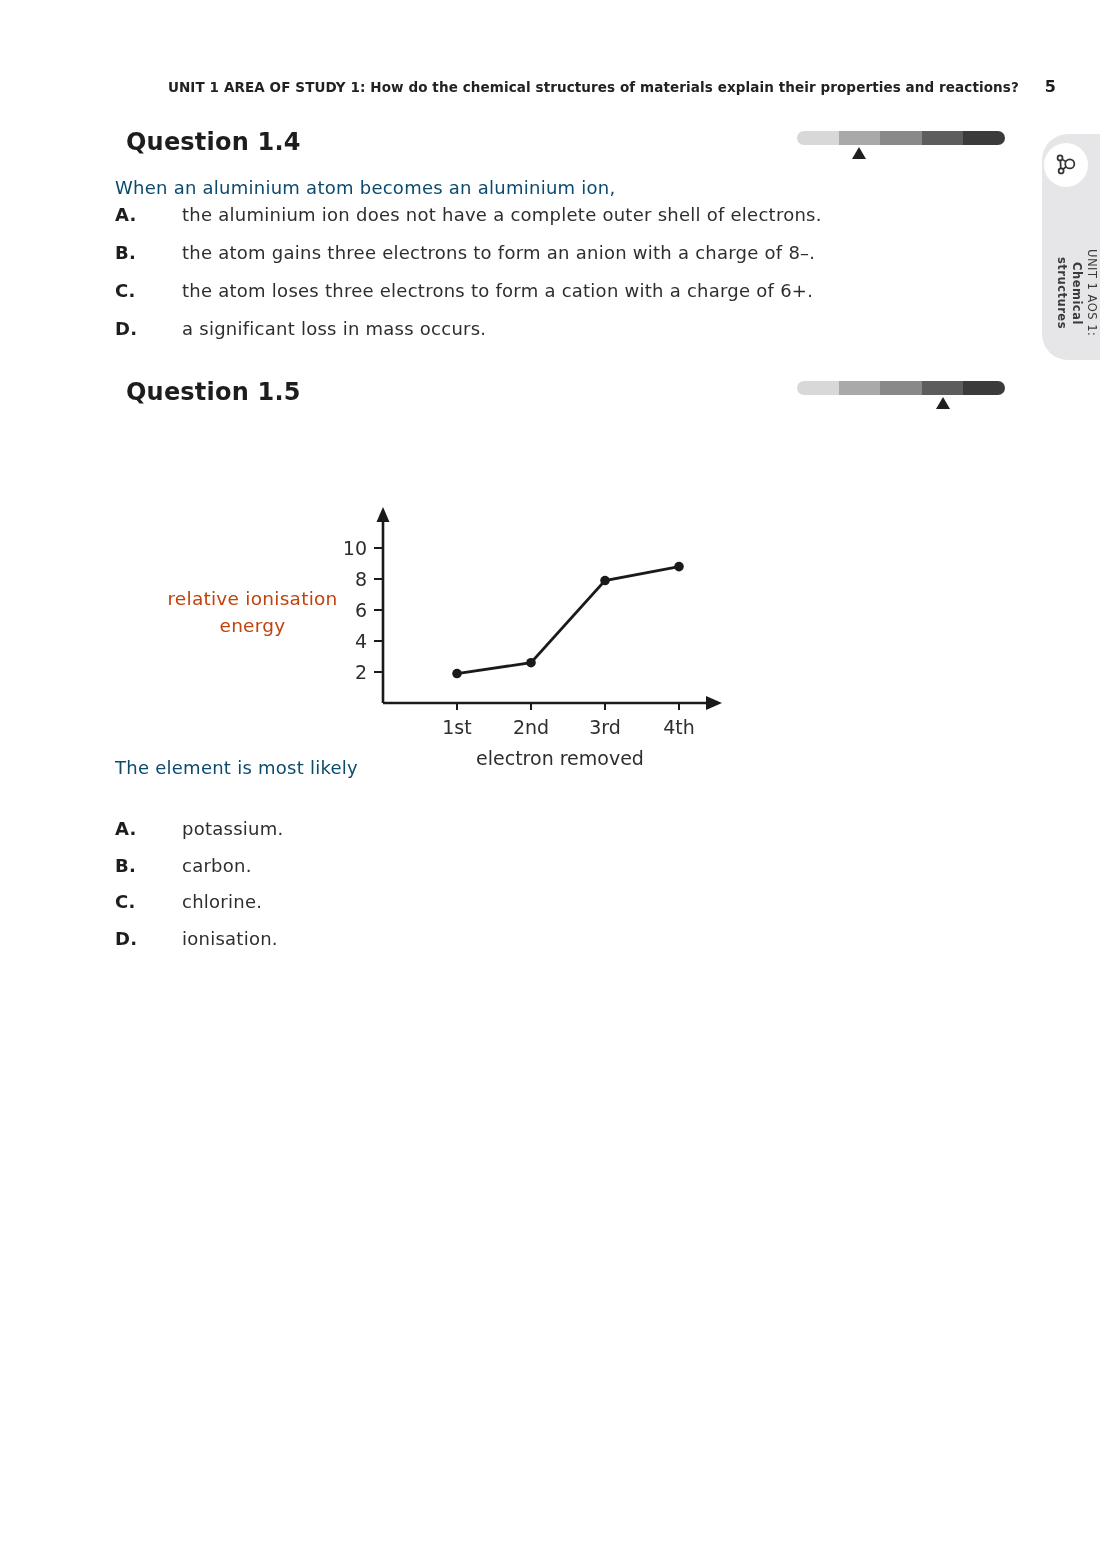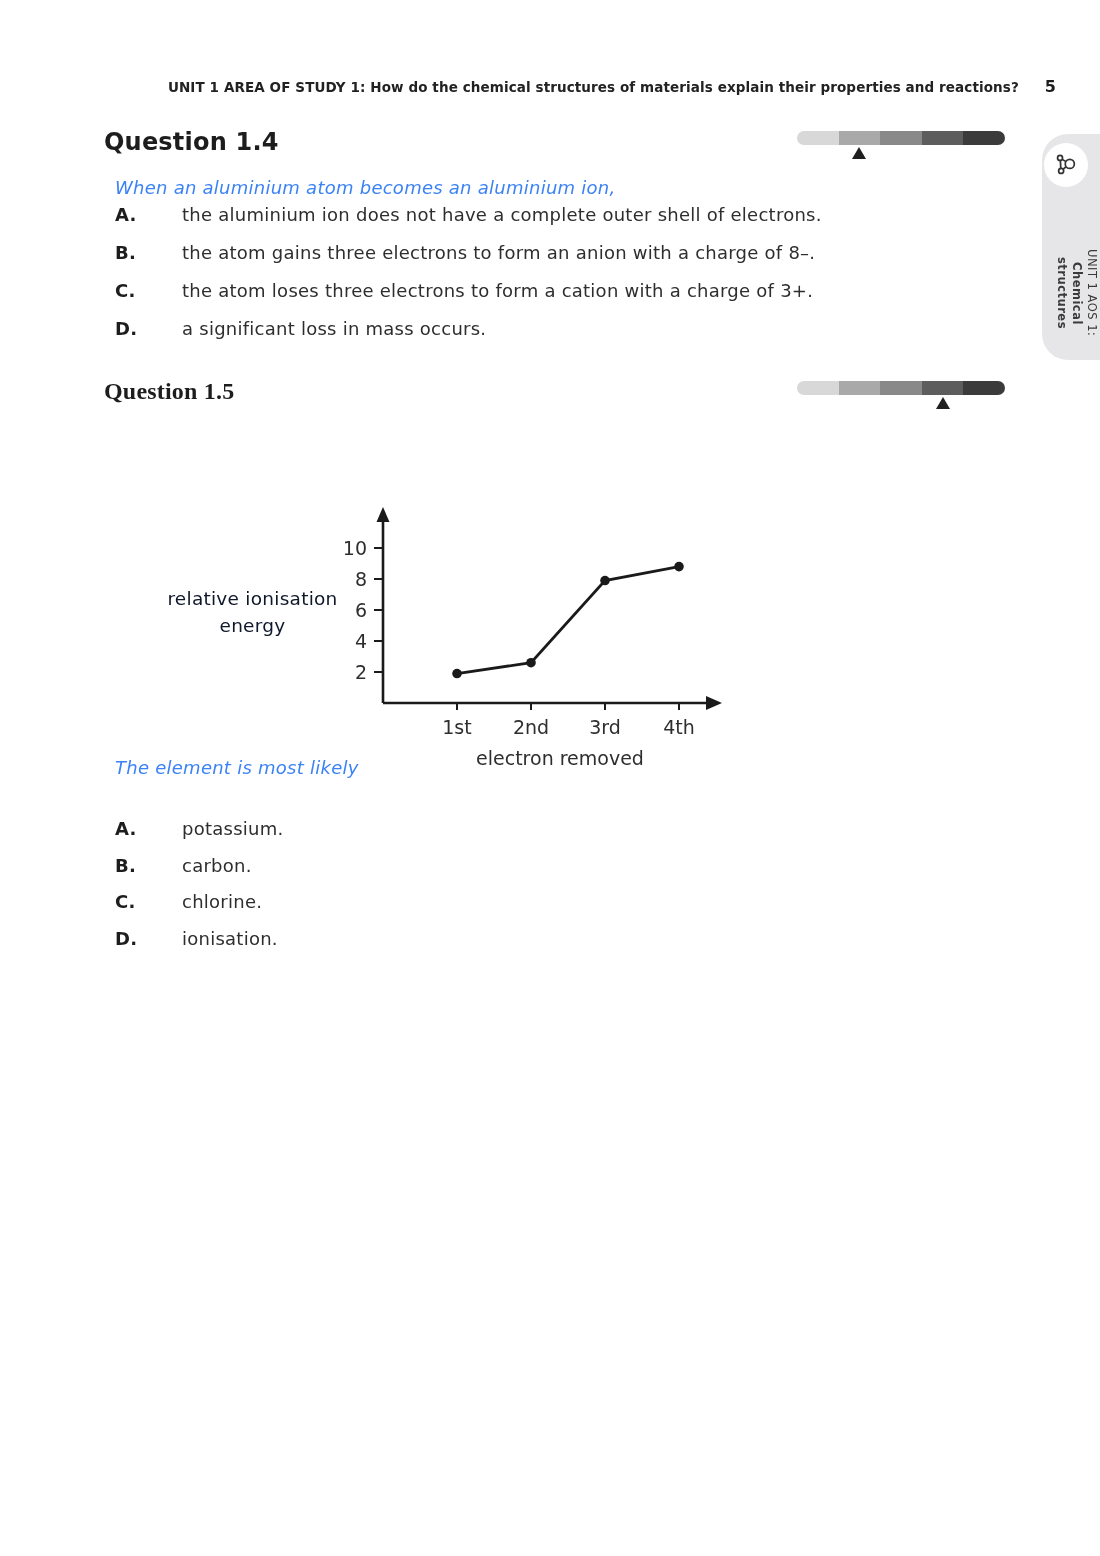--- a/index.html
+++ b/index.html
@@ -8,37 +8,37 @@
     position:relative; width:1100px; height:1384px; background:#ffffff;
     font-family:"DejaVu Sans","Liberation Sans",sans-serif;
     color:#2e2e2e; overflow:hidden;
   }
   
   .header-row { position:absolute; left:115px; top:77px; width:941px;
     display:flex; justify-content:flex-end; align-items:baseline; }
   .header-text { font-size:13.5px; font-weight:bold; color:#222; letter-spacing:0.1px; }
   .page-num { font-size:16px; font-weight:bold; color:#1c1c1c; margin-left:26px; }
   
-  .q-title { position:absolute; left:104px; font-size:24px; font-weight:800; color:#1d1d1d; letter-spacing:0.2px; }
+  .q-title { position:absolute; left:126px; font-size:24px; font-weight:800; color:#1d1d1d; letter-spacing:0.2px; }
   
   .diffbar-wrap { position:absolute; left:797px; width:208px; height:30px; }
   .diffbar { display:flex; width:208px; height:14px; border-radius:7px; overflow:hidden; }
   .diff-marker { position:absolute; top:16px; width:0; height:0;
     border-left:7px solid transparent; border-right:7px solid transparent;
     border-bottom:12px solid #1f1f1f; transform:translateX(-50%); }
   
-  .para { position:absolute; left:115px; font-size:18px; line-height:25.5px; letter-spacing:0.25px; color:#3b82f6;font-style:italic; }
+  .para { position:absolute; left:115px; font-size:18px; line-height:25.5px; letter-spacing:0.25px; color:#0c4a6e; }
   .options { position:absolute; left:115px; display:flex; flex-direction:column; }
   .opt-row { display:flex; line-height:25px; }
   .opt-letter { width:53px; font-weight:bold; color:#1d1d1d; font-size:18px; letter-spacing:0.25px; }
   .opt-text { flex:1; font-size:18px; letter-spacing:0.25px;margin-left:14px; }
   
   .graph-wrap { position:absolute; left:115px; top:505px; width:680px; height:285px; }
   .ylabel { position:absolute; left:40px; top:80px; width:195px; text-align:center;
-    font-size:18.5px; line-height:27px; letter-spacing:0.25px; color:#0f172a; }
+    font-size:18.5px; line-height:27px; letter-spacing:0.25px; color:#c2410c; }
   .chart-svg { position:absolute; left:230px; top:0; }
   
   .side-tab { position:absolute; left:1042px; top:134px; width:70px; height:226px;
     background:#e6e6e8; border-radius:26px 0 0 26px; }
   .tab-circle { position:absolute; left:2px; top:9px; width:44px; height:44px; border-radius:50%;
     background:#ffffff; display:flex; align-items:center; justify-content:center; }
   .tab-text { position:absolute; top:92px; left:12px; writing-mode:vertical-rl;
     font-size:11.5px; line-height:15px; letter-spacing:0.5px; color:#3a3a3a; text-align:center; }
   .tab-text .bold { font-weight:bold; }
 </style>
@@ -68,29 +68,29 @@
     <div class="opt-row">
       <span class="opt-letter">A.</span>
       <span class="opt-text">the aluminium ion does not have a complete outer shell of electrons.</span>
     </div>
     <div class="opt-row">
       <span class="opt-letter">B.</span>
       <span class="opt-text">the atom gains three electrons to form an anion with a charge of 8–.</span>
     </div>
     <div class="opt-row">
       <span class="opt-letter">C.</span>
-      <span class="opt-text">the atom loses three electrons to form a cation with a charge of 3+.</span>
+      <span class="opt-text">the atom loses three electrons to form a cation with a charge of 6+.</span>
     </div>
     <div class="opt-row">
       <span class="opt-letter">D.</span>
       <span class="opt-text">a significant loss in mass occurs.</span>
     </div>
   </div>
 
-  <h2 class="q-title" style="top:378px;font-family:Liberation Serif, serif;">Question 1.5</h2>
+  <h2 class="q-title" style="top:378px;">Question 1.5</h2>
   <div class="diffbar-wrap" style="top:381px;">
     <div class="diffbar">
         <div style="flex: 1 1 0%; background: rgb(216, 216, 216);"></div>
         <div style="flex: 1 1 0%; background: rgb(169, 169, 169);"></div>
         <div style="flex: 1 1 0%; background: rgb(137, 137, 137);"></div>
         <div style="flex: 1 1 0%; background: rgb(93, 93, 93);"></div>
         <div style="flex: 1 1 0%; background: rgb(59, 59, 59);"></div>
       </div>
     <div class="diff-marker" style="left: 70%;"></div>
   </div>

